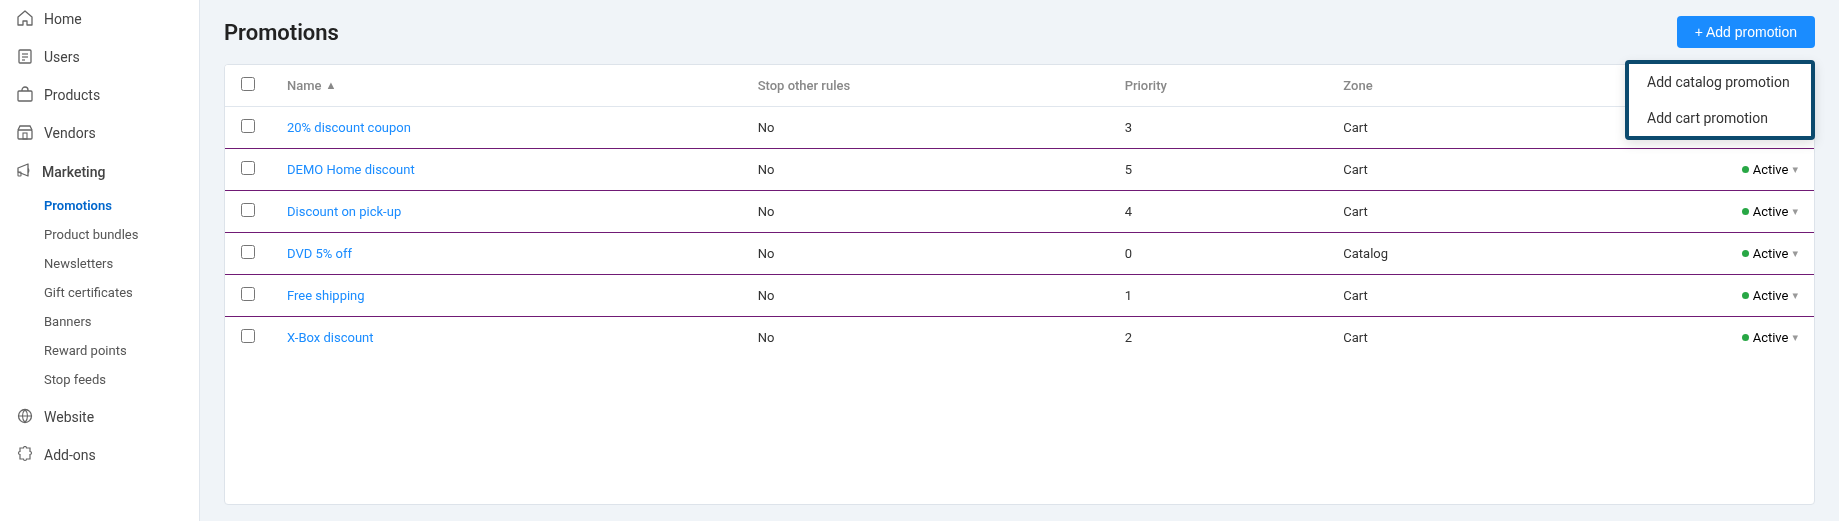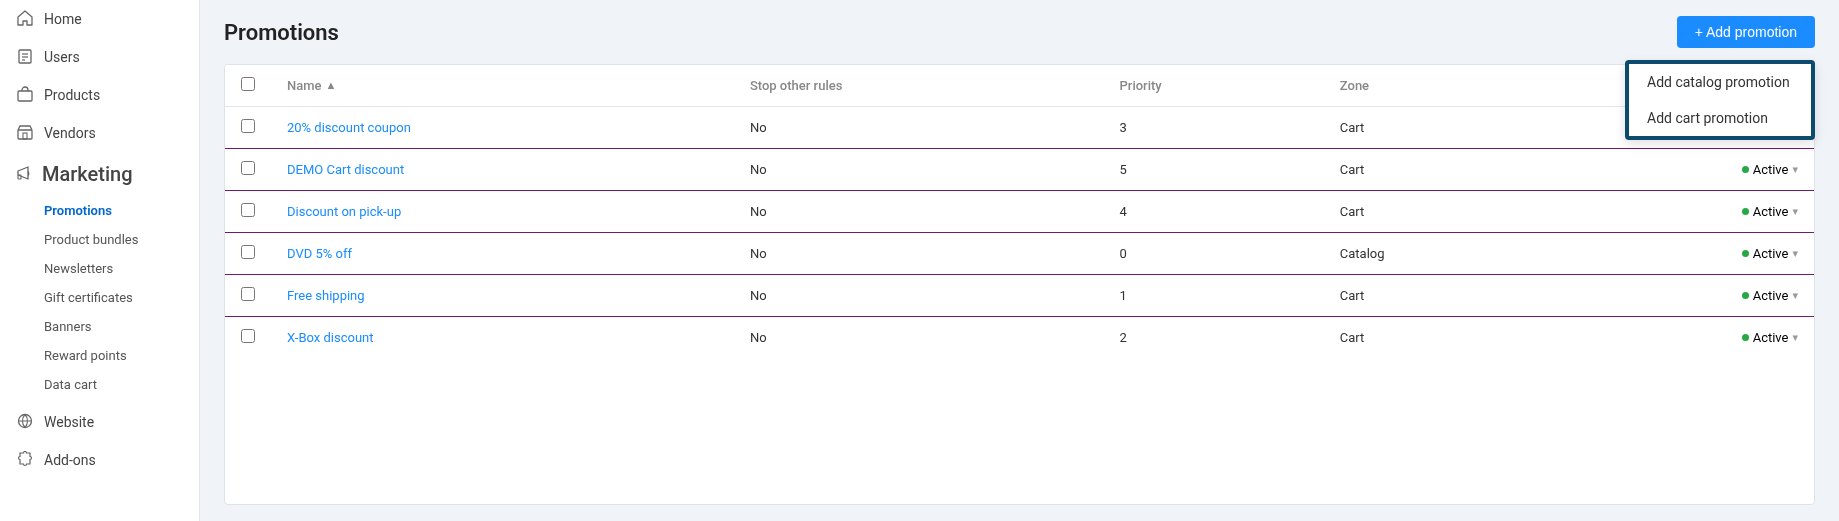--- a/index.html
+++ b/index.html
@@ -36,21 +36,21 @@
     tr:last-child td { border-bottom: none; }
     .status-dot { display: inline-block; width: 7px; height: 7px; border-radius: 50%; background: #28a745; margin-right: 4px; }
     .status-cell { display: flex; align-items: center; justify-content: flex-end; }
     .status-text { color: #000000; }
     .status-chevron { margin-left: 4px; color: #999; font-size: 11px; cursor: pointer; }
     .checkbox-col { width: 36px; }
     input[type="checkbox"] { cursor: pointer; width: 14px; height: 14px; }
     .name-sort { display: flex; align-items: center; gap: 4px; }
     .sort-arrow { font-size: 11px; }
 
-    .marketing-label { display: flex; align-items: center; gap: 10px; padding: 10px 16px; cursor: pointer; color: #444; font-size: 20px; font-weight: 500; }
+    .marketing-label { display: flex; align-items: center; gap: 10px; padding: 10px 16px; cursor: pointer; color: #444; font-size: 14px; font-weight: 500; }
   </style>
 </head>
 <body>
 
 <nav class="sidebar">
   <div class="sidebar-nav-item">
     <span class="nav-icon">
       <svg width="16" height="16" viewBox="0 0 16 16" fill="none">
           <path d="M8 1L1 7v8h5v-4h4v4h5V7L8 1z" stroke="#666" stroke-width="1.3" fill="none" stroke-linejoin="round"></path>
         </svg>
@@ -109,21 +109,21 @@
   <div class="sidebar-sub-item">
     <span>Gift certificates</span>
   </div>
   <div class="sidebar-sub-item">
     <span>Banners</span>
   </div>
   <div class="sidebar-sub-item">
     <span>Reward points</span>
   </div>
   <div class="sidebar-sub-item">
-    <span>Data cart</span>
+    <span>Stop feeds</span>
   </div>
   <div class="sidebar-nav-item" style="margin-top:4px;">
     <span class="nav-icon">
       <svg width="16" height="16" viewBox="0 0 16 16" fill="none">
           <circle cx="8" cy="8" r="6.5" stroke="#666" stroke-width="1.3"></circle>
           <path d="M8 1.5C8 1.5 5.5 4 5.5 8s2.5 6.5 2.5 6.5M8 1.5C8 1.5 10.5 4 10.5 8S8 14.5 8 14.5M1.5 8h13" stroke="#666" stroke-width="1.1"></path>
         </svg>
     </span>
     <span>Website</span>
   </div>
@@ -182,21 +182,21 @@
         <span class="status-dot"></span>
         <span class="status-text">Active</span>
         <span class="status-chevron">▾</span>
       </div>
     </td>
   </tr>
           <tr>
     <td class="checkbox-col">
       <input type="checkbox" style="">
     </td>
-    <td class="link-cell">DEMO Cart discount</td>
+    <td class="link-cell">DEMO Home discount</td>
     <td>No</td>
     <td>5</td>
     <td>Cart</td>
     <td>
       <div class="status-cell">
         <span class="status-dot"></span>
         <span class="status-text">Active</span>
         <span class="status-chevron">▾</span>
       </div>
     </td>

